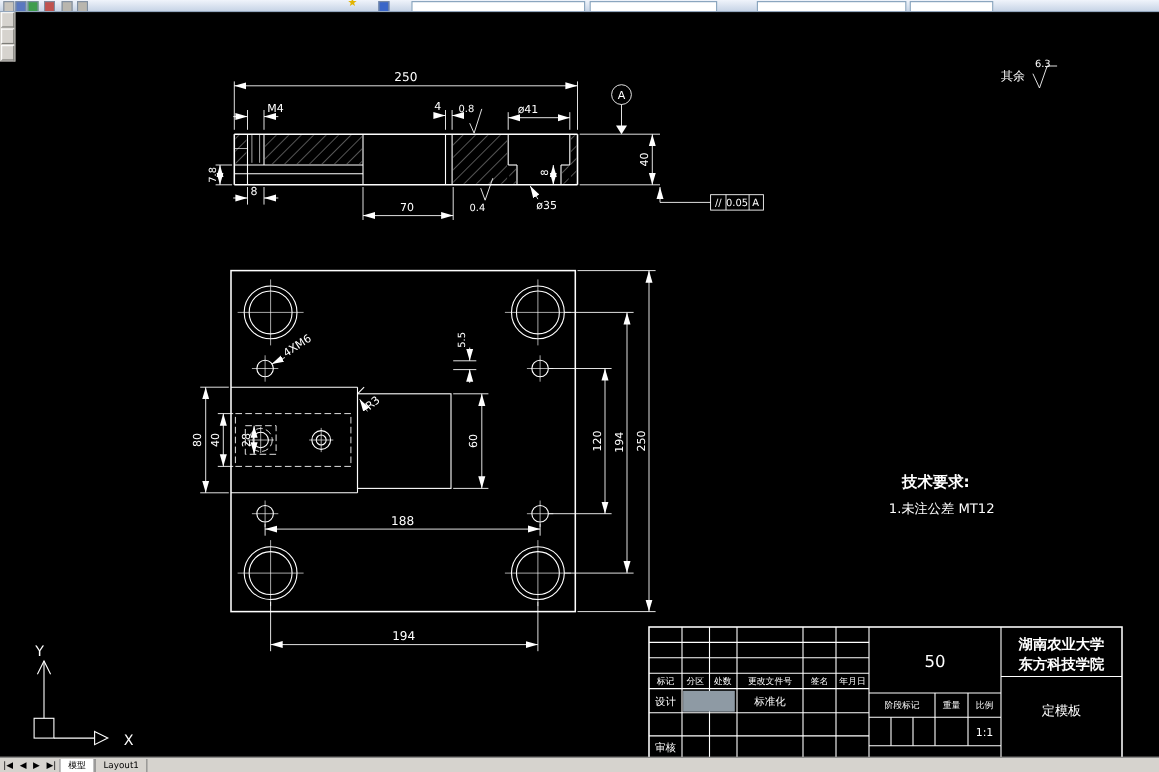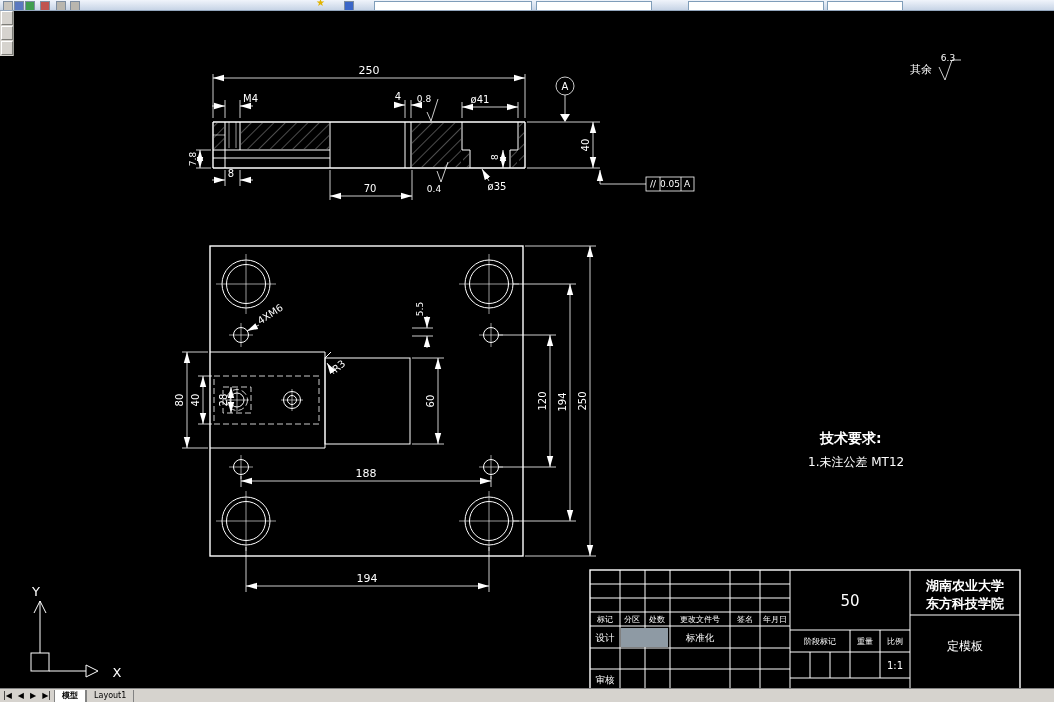--- a/index.html
+++ b/index.html
@@ -19,21 +19,21 @@
   
   .canvas{position:absolute;inset:0;background:#000;z-index:1;}
   .canvas svg{position:absolute;top:0;left:0;}
   
   .tabbar{position:absolute;bottom:0;left:0;width:1054px;height:13px;z-index:3;
           background:#d6d3ce;border-top:1px solid #828282;display:flex;align-items:center;
           font-size:8px;color:#000;}
   .nav{padding:0 3px;}
   .tab{padding:0 7px;height:12px;line-height:12px;border-left:1px solid #828282;
        border-right:1px solid #828282;}
-  .tab.active{background:#fff;font-weight:bold;text-align:center;}
+  .tab.active{background:#fff;font-weight:normal;text-align:center;}
   
   svg text{fill:#fff;font-family:"DejaVu Sans",sans-serif;}
   .d  {font-size:11px;text-anchor:middle;}
   .d10{font-size:10px;text-anchor:middle;}
   .d9 {font-size:9px;text-anchor:middle;}
   .cn8 {font-size:8px;text-anchor:middle;}
   .cn9 {font-size:9.5px;text-anchor:middle;}
   .cn12{font-size:12px;text-anchor:middle;}
   .org {font-size:13px;font-weight:bold;text-anchor:middle;}
   .big {font-size:15px;text-anchor:middle;}

